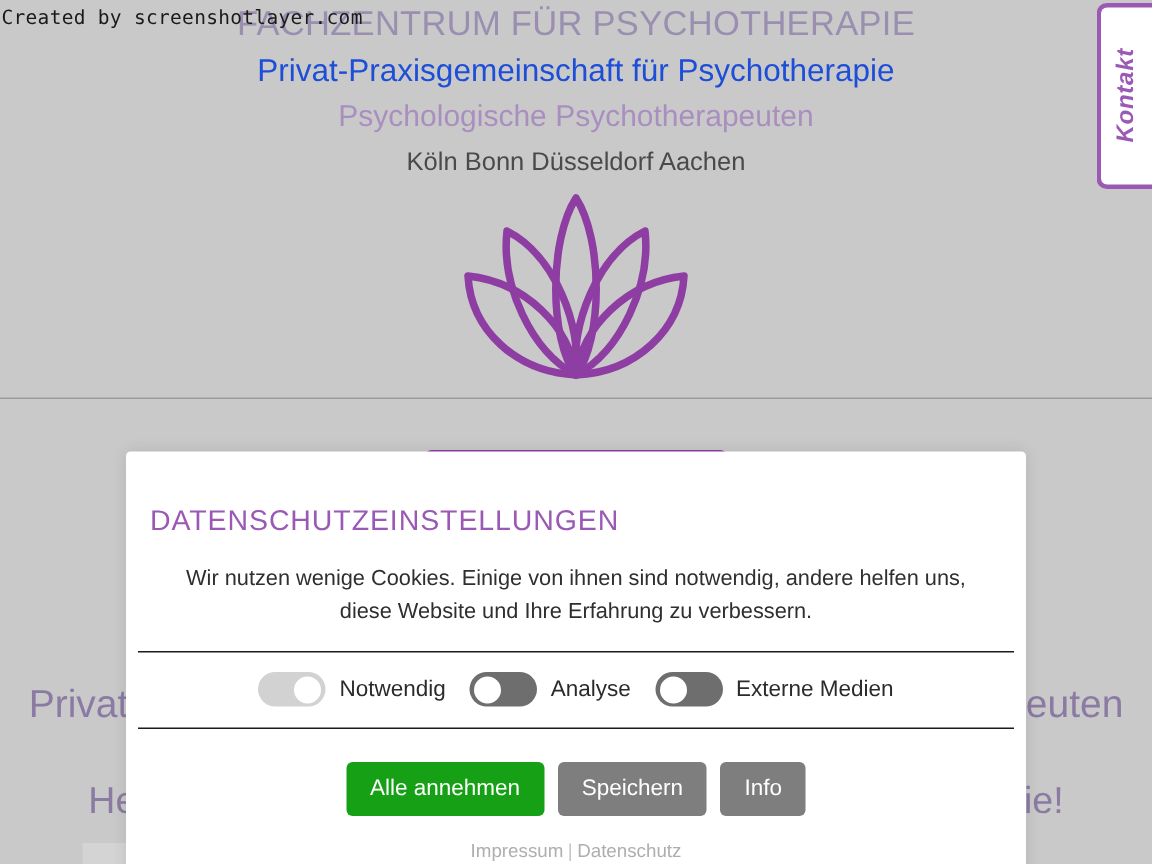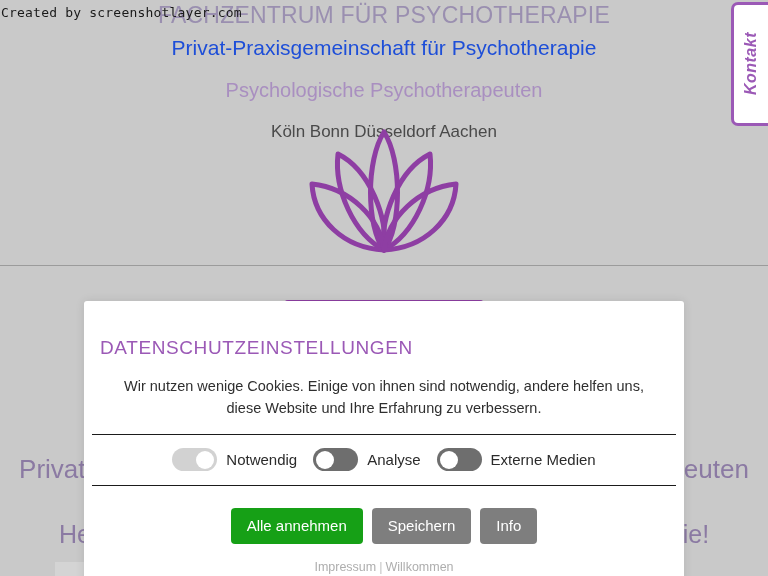--- a/index.html
+++ b/index.html
@@ -55,21 +55,21 @@
   .hdr-line2 {
     margin: 0;
     padding-top: 6px;
     font-size: 21px;
     font-weight: 400;
     color: #1d4ed8;
     line-height: 26px;
     white-space: nowrap;
   }
   .hdr-line3 {
-    margin: 12px;
+    margin: 0;
     padding-top: 5px;
     font-size: 20px;
     font-weight: 400;
     color: #a98fc0;
     line-height: 25px;
     white-space: nowrap;
   }
   .hdr-line4 {
     margin: 0;
     padding-top: 6px;
@@ -356,19 +356,19 @@
 
     <div class="dlg-rule" style="margin-top:14px"></div>
 
     <div class="btn-row">
       <button class="btn btn-accept">Alle annehmen</button>
       <button class="btn btn-save">Speichern</button>
       <button class="btn btn-info">Info</button>
     </div>
 
     <div class="dlg-links">
-      <a href="#">Impressum</a><span class="sep">|</span><a href="#">Willkommen</a>
+      <a href="#">Impressum</a><span class="sep">|</span><a href="#">Datenschutz</a>
     </div>
   </div>
 
   <div class="watermark">Created by screenshotlayer.com</div>
 
 </div>
 
 </body></html>

